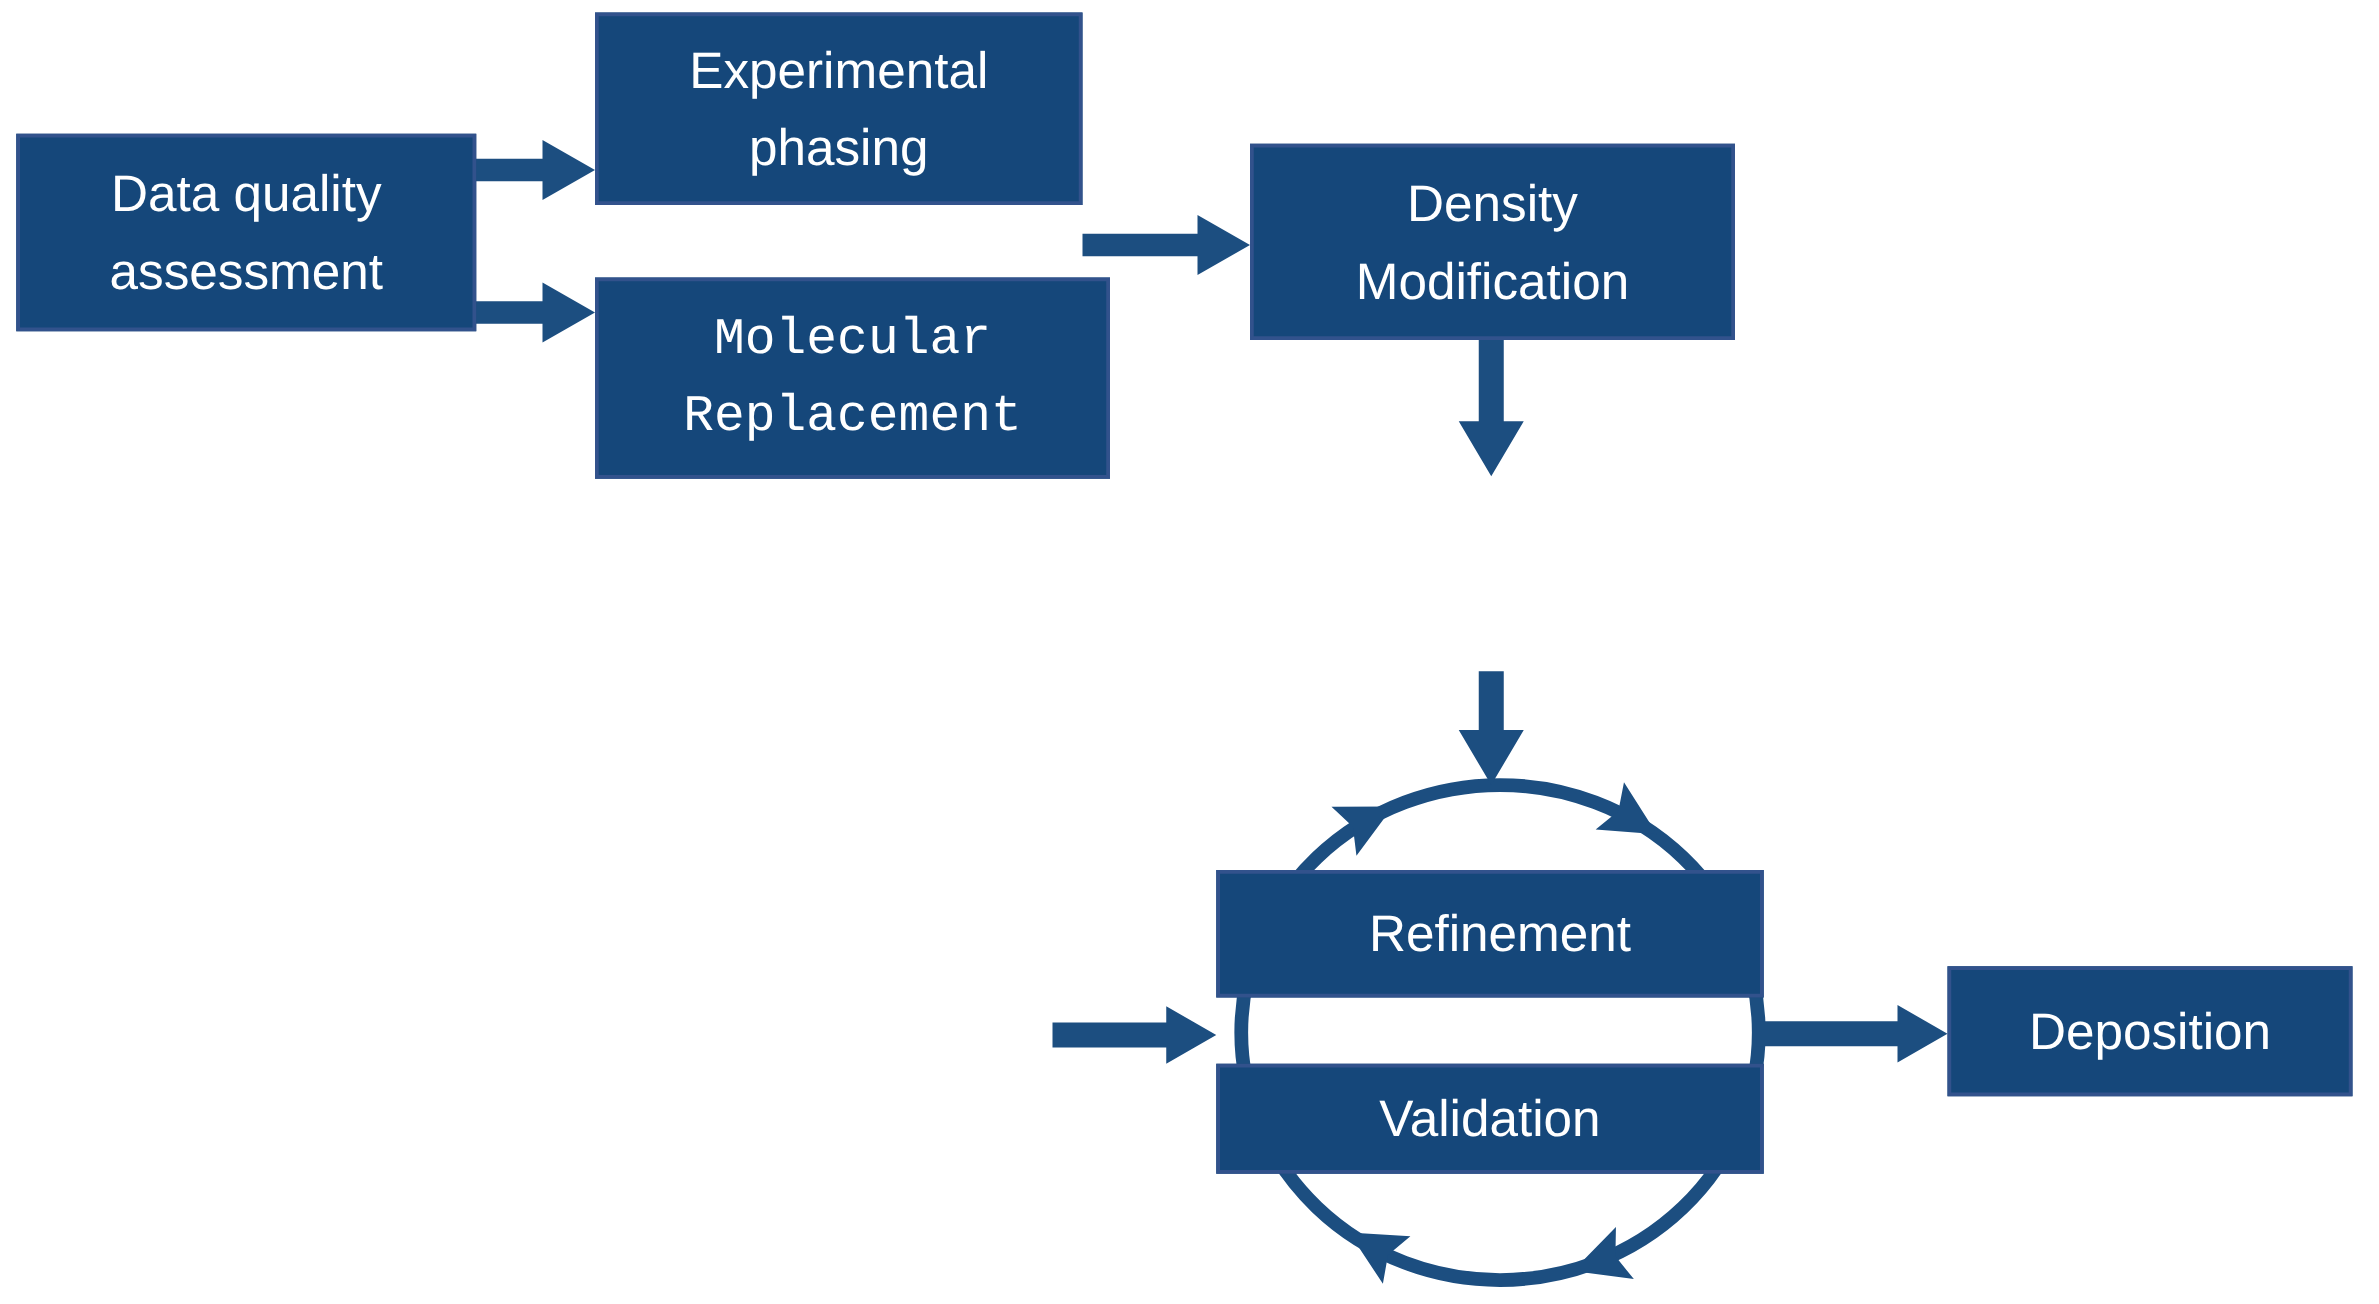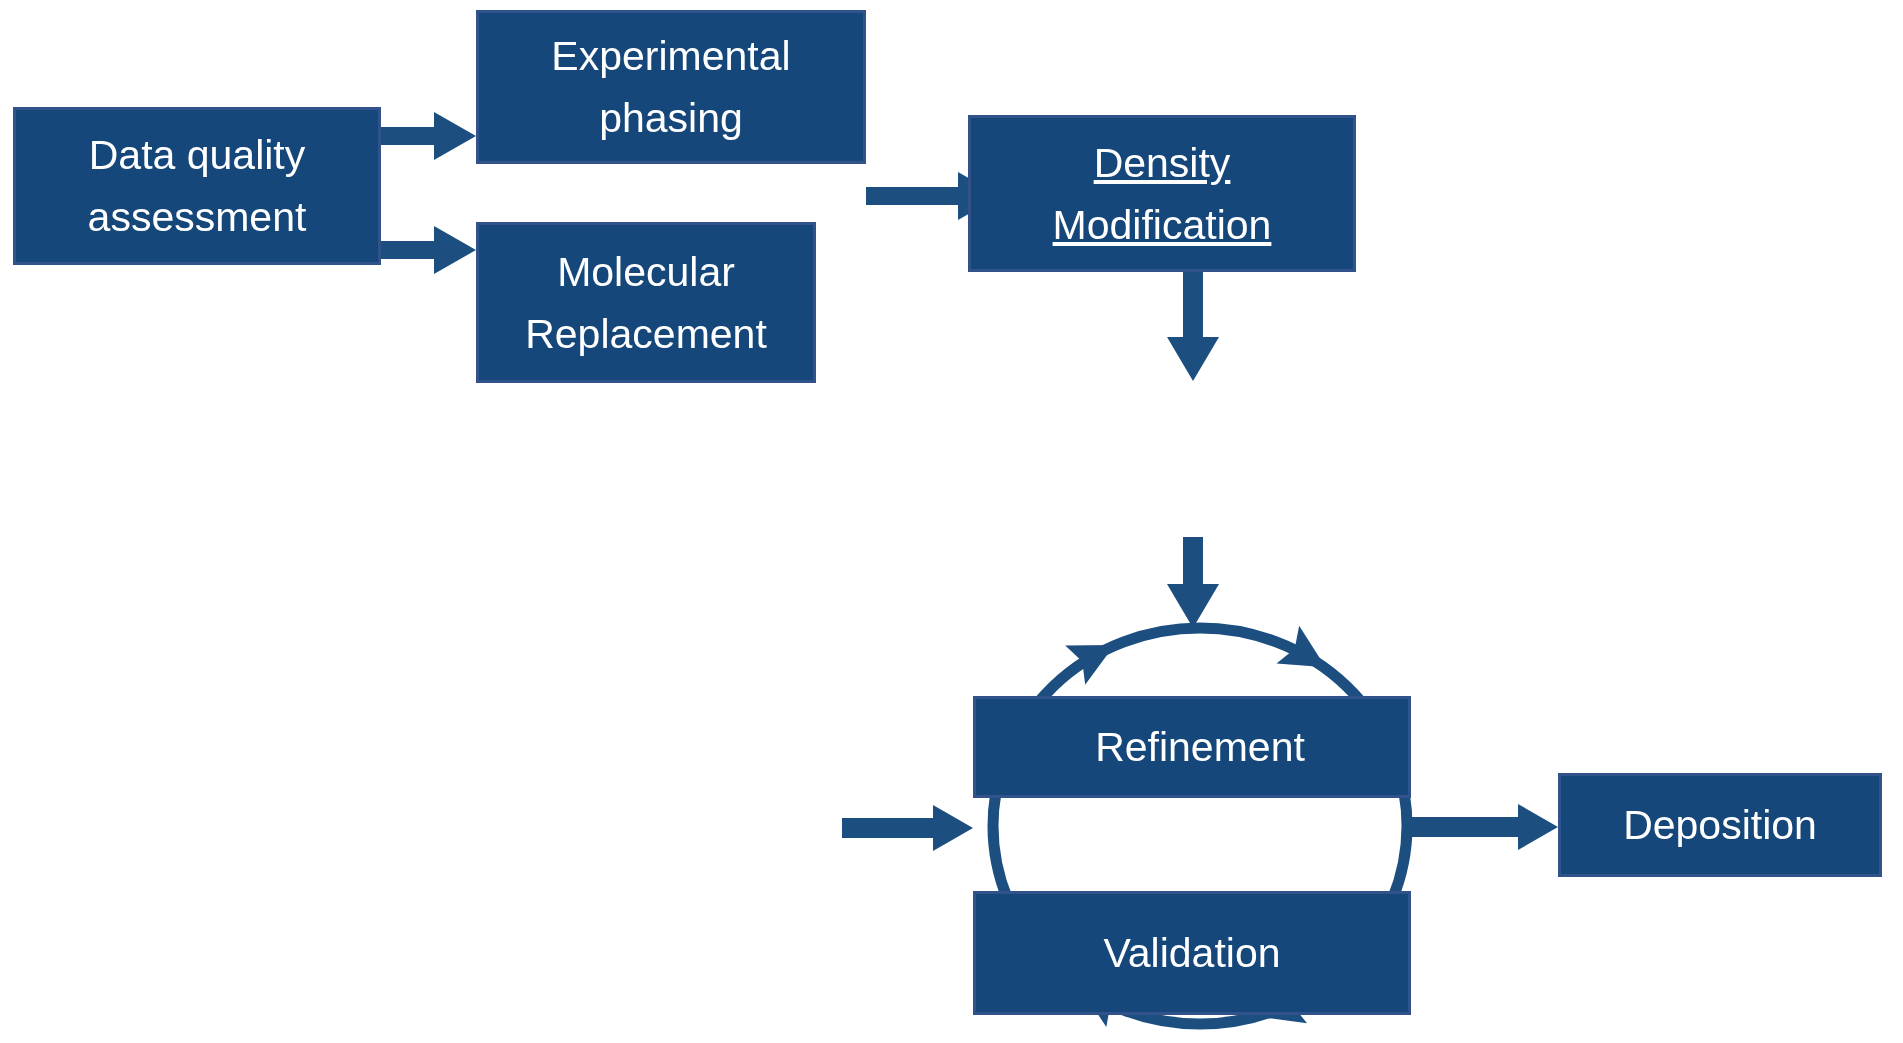--- a/index.html
+++ b/index.html
@@ -53,36 +53,36 @@
   <div class="node" style="left:13px;top:107px;width:368px;height:158px;">
     <span class="lbl">Data quality
 assessment</span>
   </div>
 
   <div class="node" style="left:476px;top:10px;width:390px;height:154px;">
     <span class="lbl">Experimental
 phasing</span>
   </div>
 
-  <div class="node" style="left:476px;top:222px;width:340px;height:161px;">
+  <div class="node" style="left:476px;top:222px;width:412px;height:161px;font-family:Liberation Mono, monospace;">
     <span class="lbl">Molecular
 Replacement</span>
   </div>
 
-  <div class="node" style="left:968px;top:115px;width:388px;height:157px;text-decoration:underline;">
+  <div class="node" style="left:1000px;top:115px;width:388px;height:157px;">
     <span class="lbl">Density
 Modification</span>
   </div>
 
 
   <div class="node" style="left:973px;top:696px;width:438px;height:102px;padding-left:16px;">
     <span class="lbl">Refinement</span>
   </div>
 
-  <div class="node" style="left:973px;top:851px;width:438px;height:124px;margin-top:40px;">
+  <div class="node" style="left:973px;top:851px;width:438px;height:88px;">
     <span class="lbl">Validation</span>
   </div>
 
 
   <div class="node" style="left:1558px;top:773px;width:324px;height:104px;">
     <span class="lbl">Deposition</span>
   </div>
 
 </div>
 

